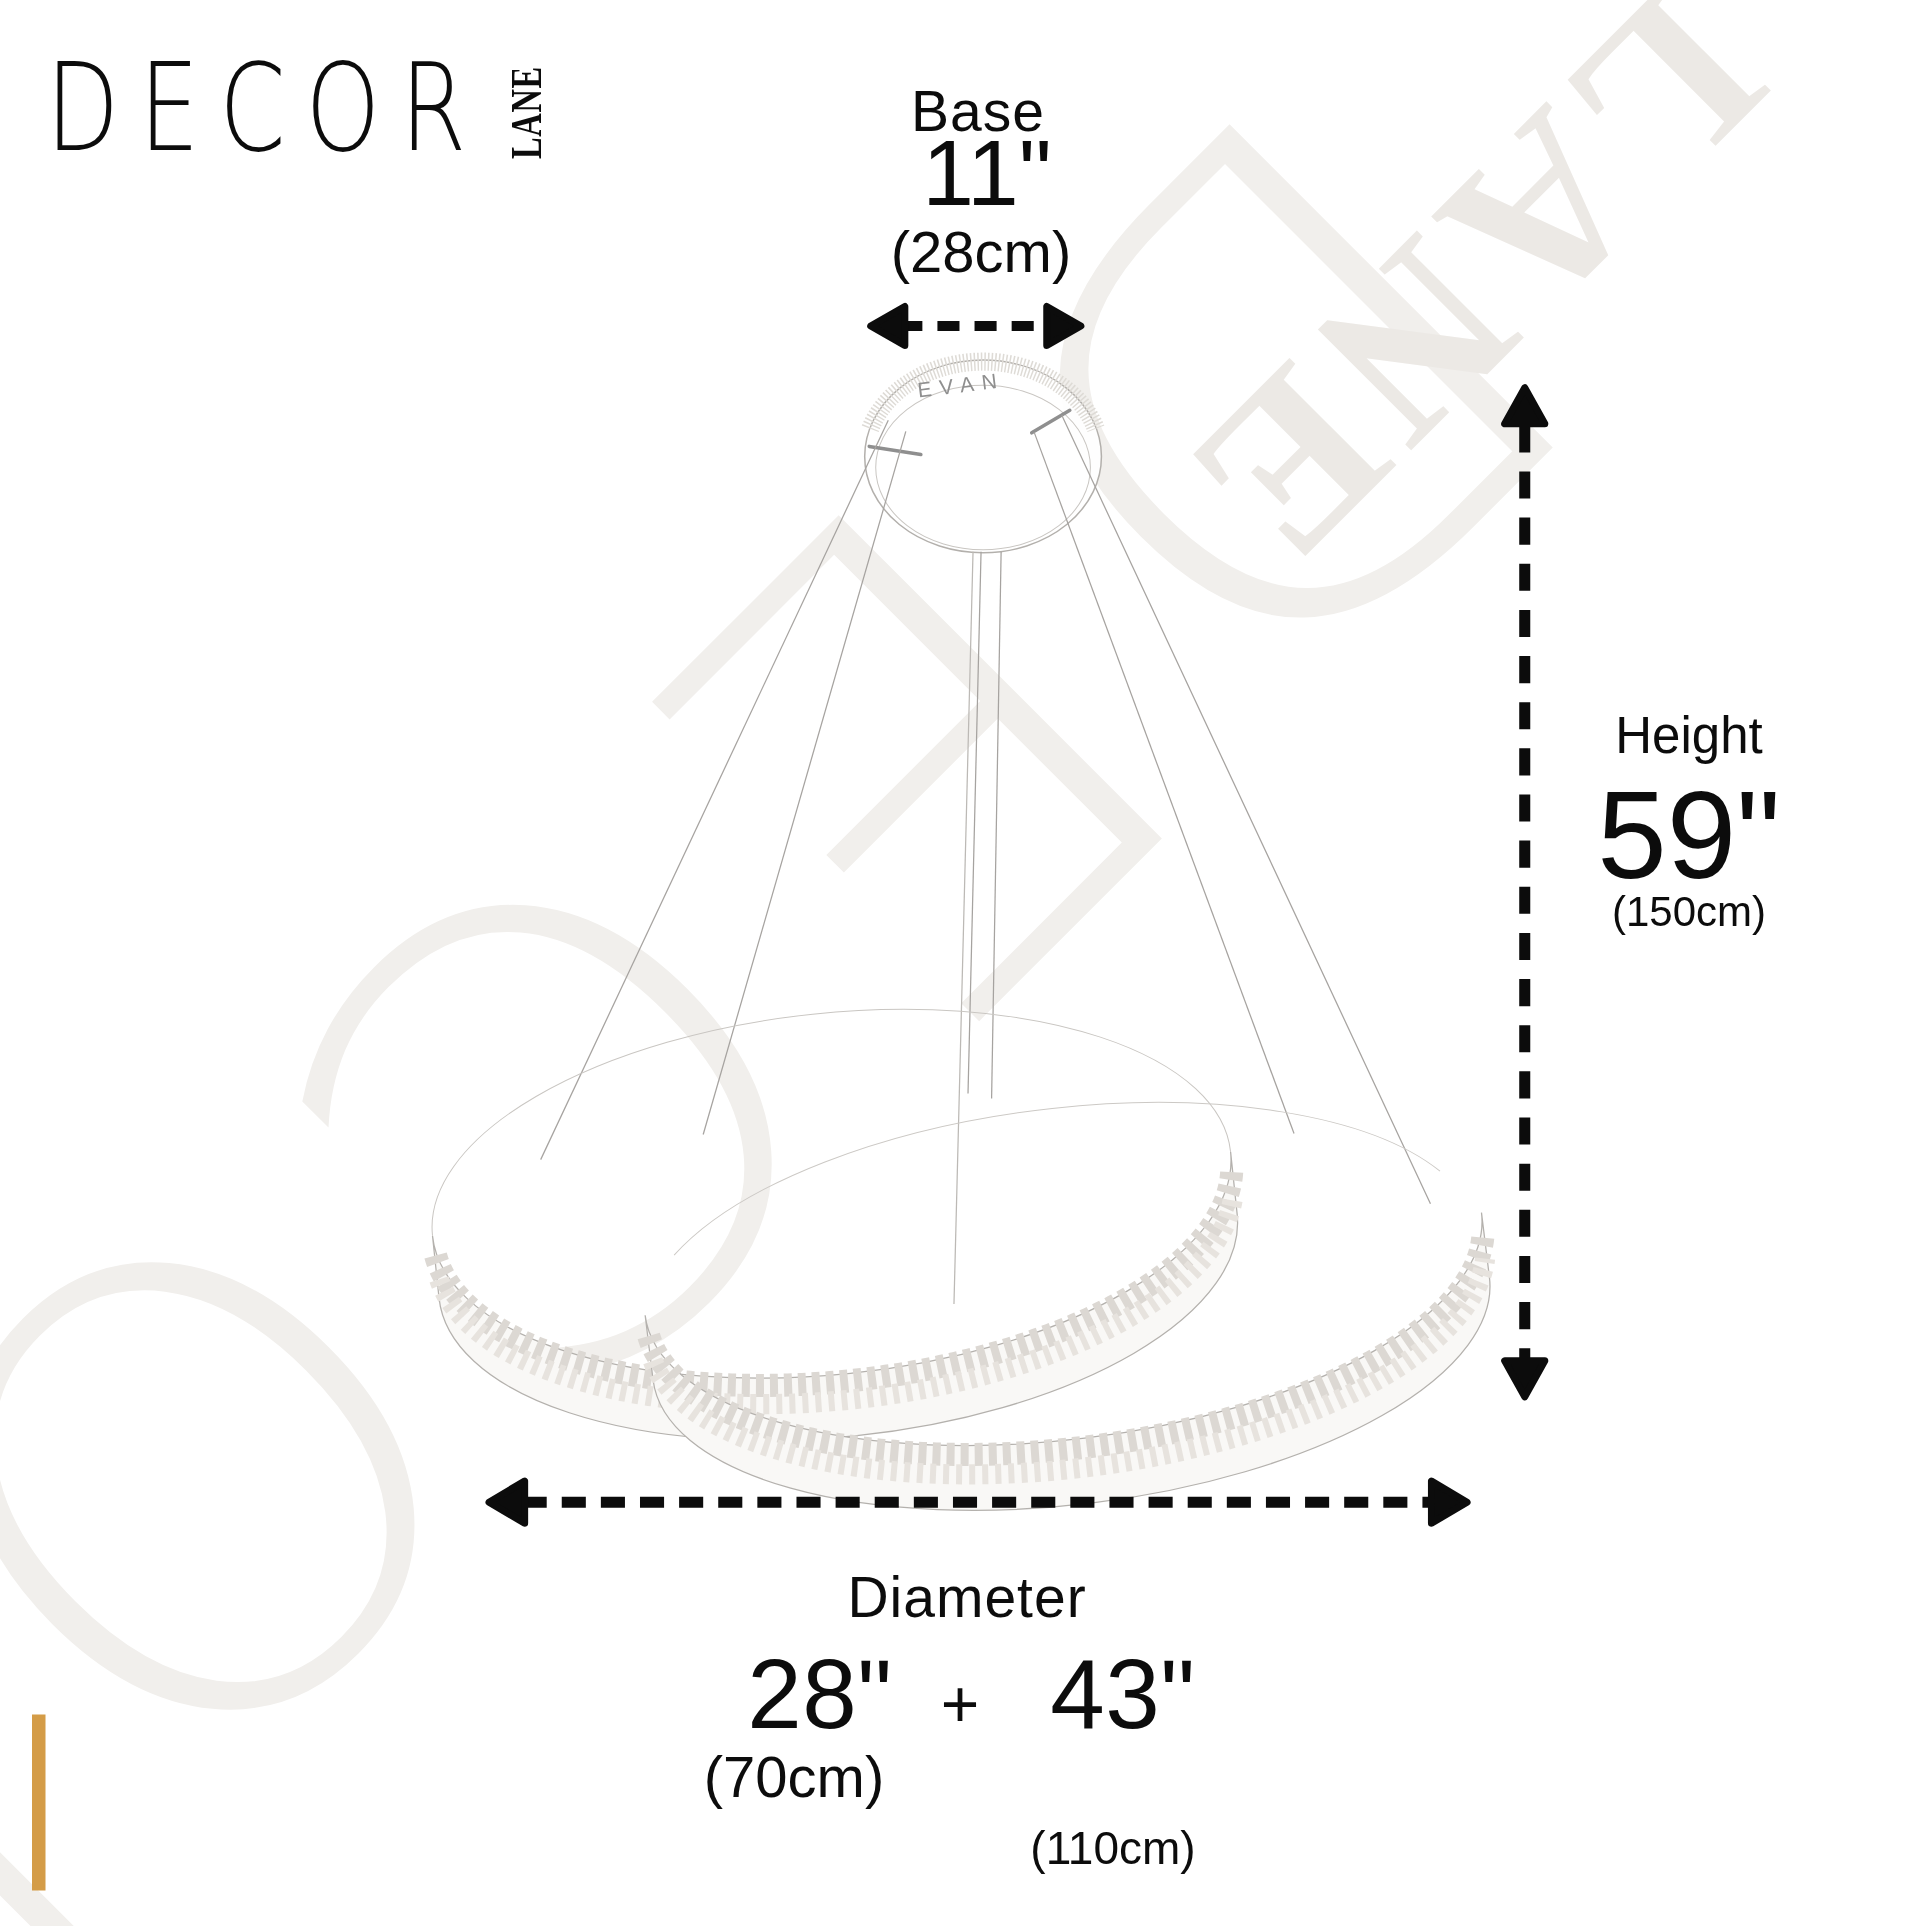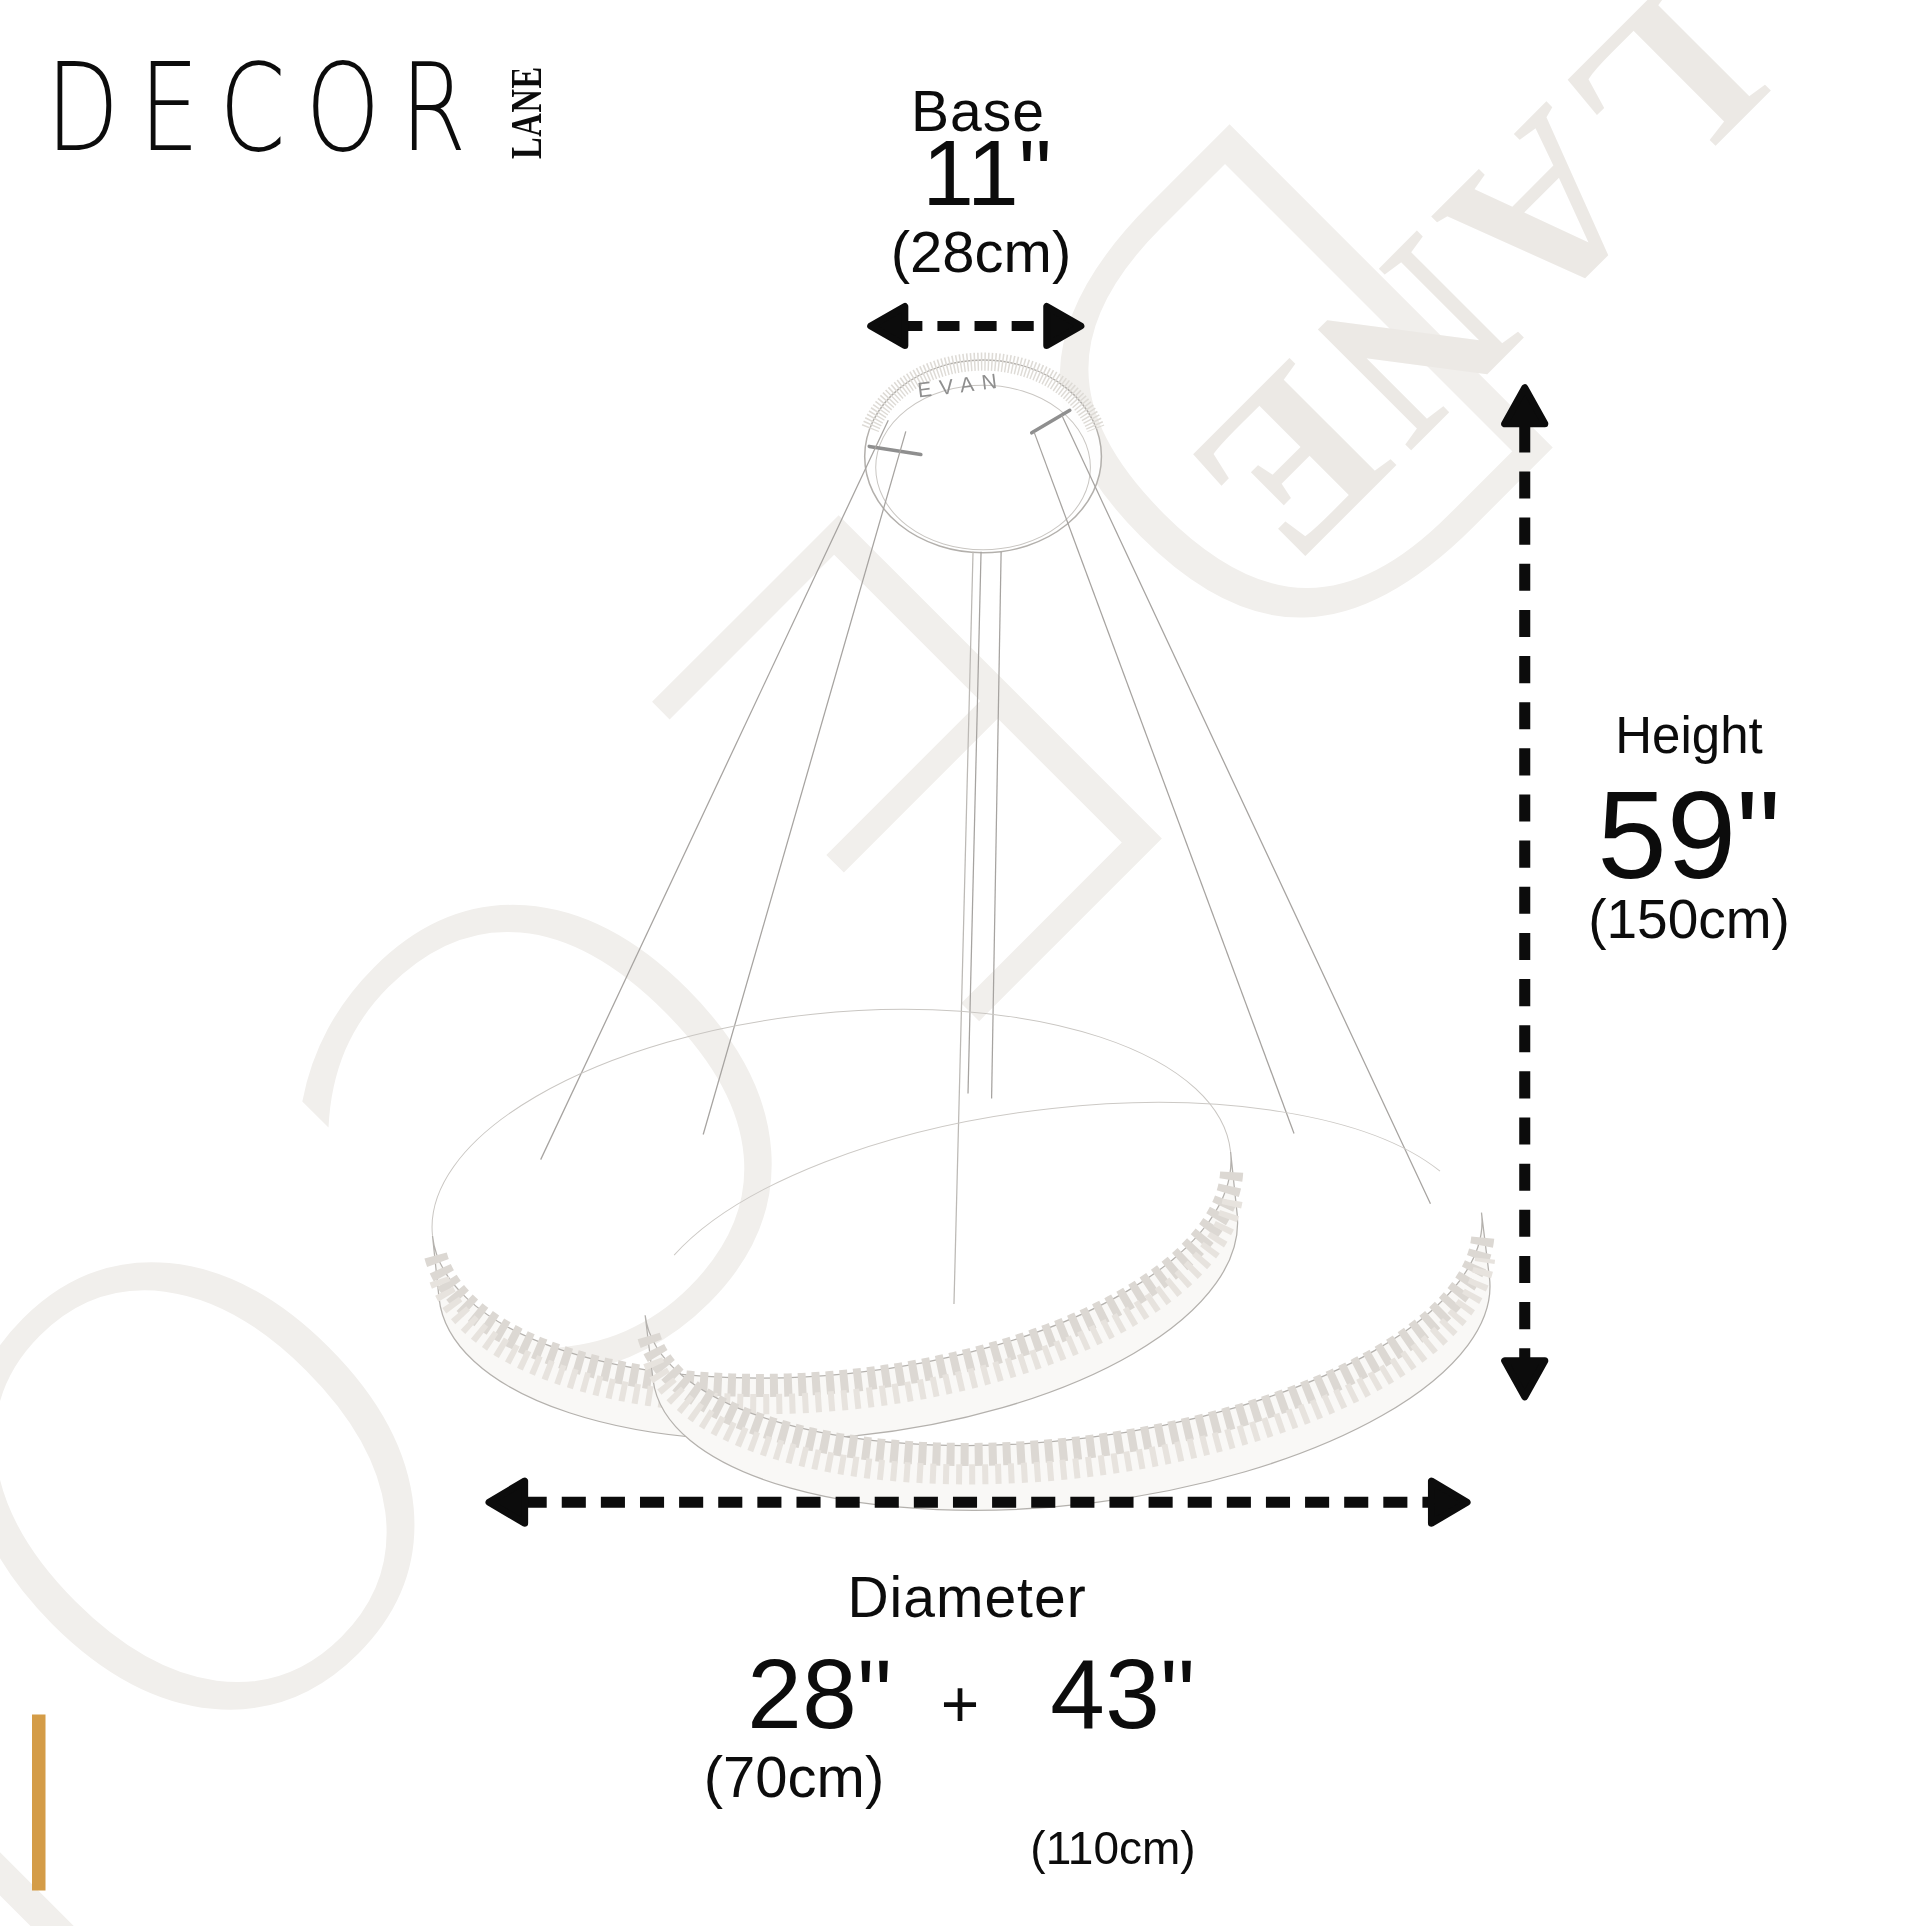--- a/index.html
+++ b/index.html
@@ -68,21 +68,21 @@
     position:absolute;z-index:2;
     transform:translateX(-50%);
     line-height:1.02;
     white-space:nowrap;
     text-align:center;
     color:#0c0c0c;
   }
   .dim-label{font-size:57px;letter-spacing:1px;}
   .dim-big{font-size:98px;letter-spacing:0.5px;}
   .dim-big-xl{font-size:125px;}
-  .dim-cm{font-size:55px;}
+  .dim-cm{font-size:42px;}
   .plus-sign{font-size:66px;}
   #base-label{left:978px;top:82px;}
   #base-in{left:987px;top:126px;font-size:93px;}
   #base-cm{left:981px;top:222px;font-size:58px;}
   #adj-line1{left:1689px;top:632px;font-size:61px;}
   #adj-line2{left:1689px;top:710px;font-size:51px;}
   #adj-in{left:1689px;top:771px;}
   #adj-cm{left:1689px;top:891px;}
   #dia-label{left:967px;top:1568px;}
   #dia-small-in{left:820px;top:1645px;}

